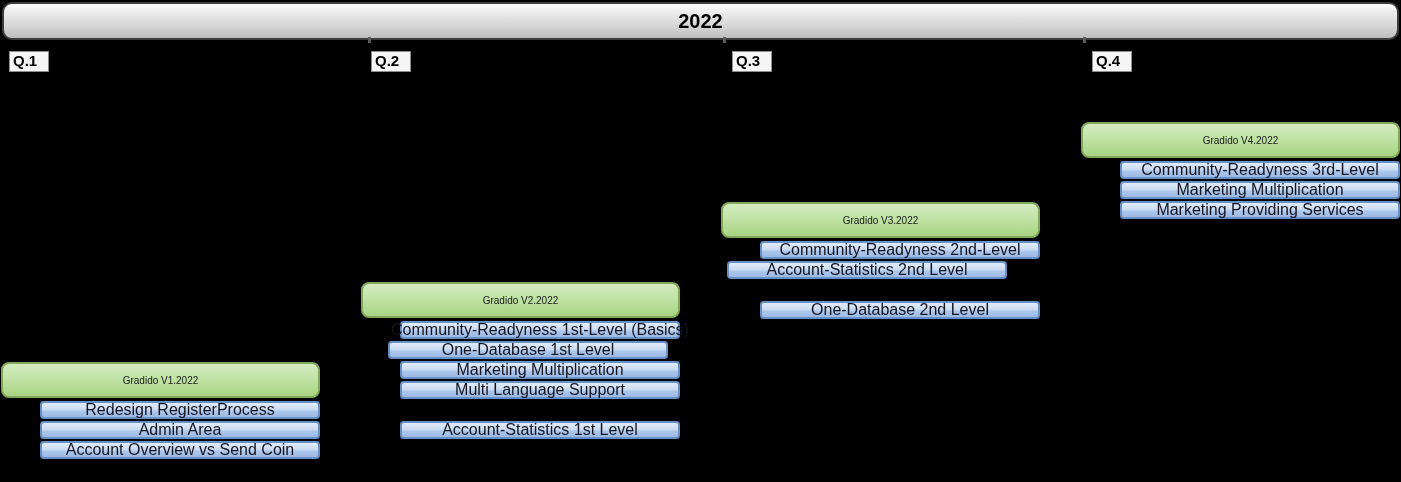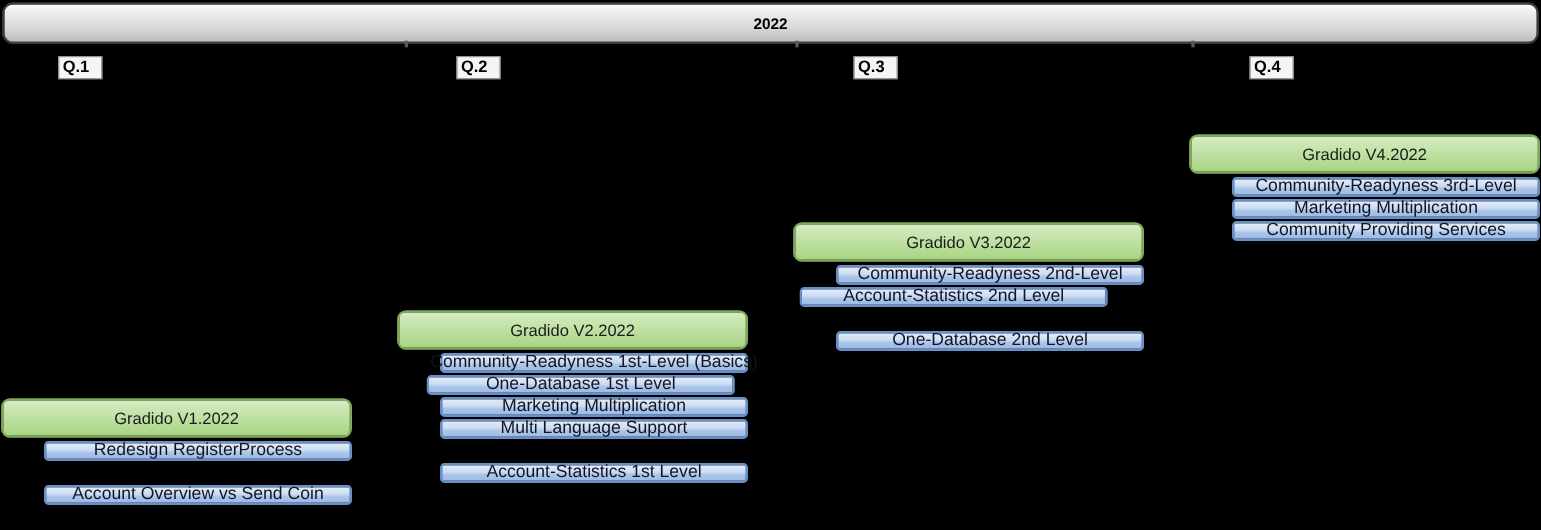--- a/index.html
+++ b/index.html
@@ -20,21 +20,21 @@
     left: 2px;
     top: 2px;
     width: 1393px;
     height: 34px;
     border: 2px solid #3d3d3d;
     border-radius: 10px;
     background: linear-gradient(to bottom, #fbfbfb 0%, #e9e9e9 30%, #d6d6d6 65%, #bdbdbd 100%);
     display: flex;
     align-items: center;
     justify-content: center;
-    font-size: 14px;
+    font-size: 20px;
     font-weight: bold;
     color: #000000;
   }
   .tick {
     position: absolute;
     top: 37px;
     width: 3px;
     height: 6px;
     background: #5a5a5a;
   }
@@ -43,33 +43,32 @@
     top: 51px;
     height: 18px;
     line-height: 18px;
     background: #f5f5f5;
     border: 1px solid #8c8c8c;
     color: #000000;
     font-size: 15px;
     font-weight: bold;
     padding: 0 11px 1px 3px;
     box-sizing: content-box;
-    margin-left: 44px;
   }
   .release {
     position: absolute;
     width: 315px;
     height: 32px;
     border: 2px solid #80a95a;
     border-radius: 8px;
     background: linear-gradient(to bottom, #d5ecc2 0%, #c3e3a9 40%, #a8d483 100%);
     display: flex;
     align-items: center;
     justify-content: center;
-    font-size: 15px;
+    font-size: 10px;
     color: #1a1a1a;
     text-align: center;
   }
   .item {
     position: absolute;
     width: 276px;
     height: 14px;
     border: 2px solid #6690c6;
     border-radius: 4px;
     background: linear-gradient(to bottom, #e1ecf9 0%, #cbdcf2 45%, #abc6ea 60%, #9dbae5 100%);
@@ -93,32 +92,33 @@
   <div class="tick" style="left:723px"></div>
   <div class="tick" style="left:1083px"></div>
 
   <div class="q-label" style="left:9px">Q.1</div>
   <div class="q-label" style="left:371px">Q.2</div>
   <div class="q-label" style="left:732px">Q.3</div>
   <div class="q-label" style="left:1092px">Q.4</div>
 
   <div class="release" style="left:1px;top:362px">Gradido V1.2022</div>
   <div class="item" style="left:40px;top:401px">Redesign RegisterProcess</div>
+  <div class="item" style="left:40px;top:421px">Admin Area</div>
   <div class="item" style="left:40px;top:441px">Account Overview vs Send Coin</div>
 
   <div class="release" style="left:361px;top:282px">Gradido V2.2022</div>
   <div class="item" style="left:400px;top:321px">Community-Readyness 1st-Level (Basics)</div>
   <div class="item" style="left:388px;top:341px">One-Database 1st Level</div>
   <div class="item" style="left:400px;top:361px">Marketing Multiplication</div>
   <div class="item" style="left:400px;top:381px">Multi Language Support</div>
   <div class="item" style="left:400px;top:421px">Account-Statistics 1st Level</div>
 
   <div class="release" style="left:721px;top:202px">Gradido V3.2022</div>
   <div class="item" style="left:760px;top:241px">Community-Readyness 2nd-Level</div>
   <div class="item" style="left:727px;top:261px">Account-Statistics 2nd Level</div>
   <div class="item" style="left:760px;top:301px">One-Database 2nd Level</div>
 
   <div class="release" style="left:1081px;top:122px">Gradido V4.2022</div>
   <div class="item" style="left:1120px;top:161px">Community-Readyness 3rd-Level</div>
   <div class="item" style="left:1120px;top:181px">Marketing Multiplication</div>
-  <div class="item" style="left:1120px;top:201px">Community Providing Services</div>
+  <div class="item" style="left:1120px;top:201px">Marketing Providing Services</div>
 
 </div>
 
 </body></html>

